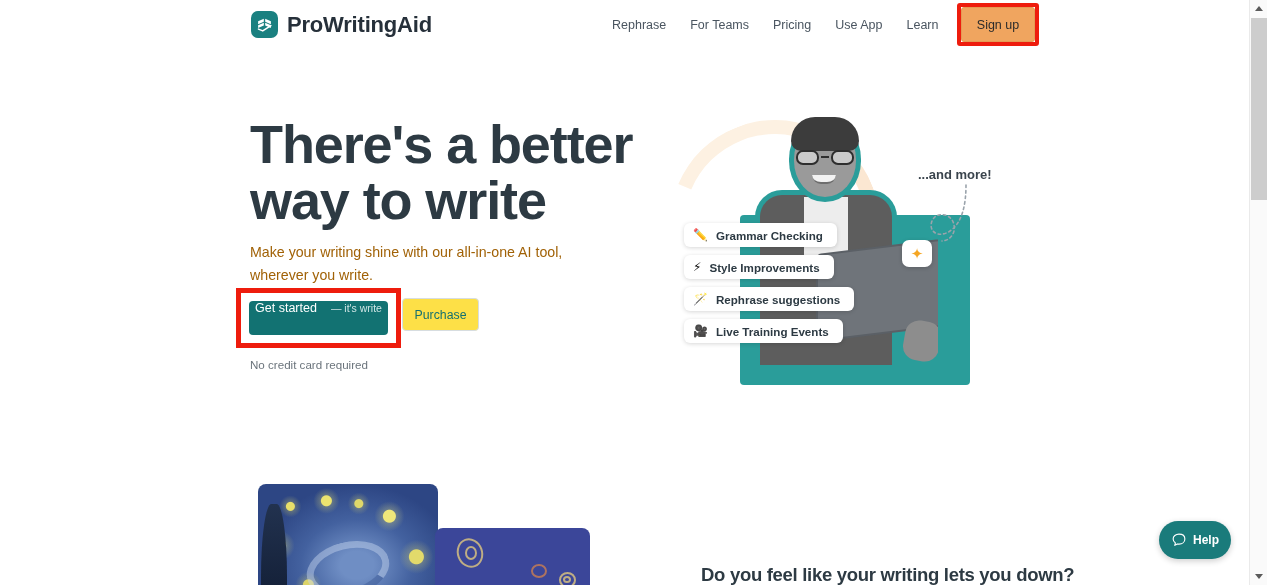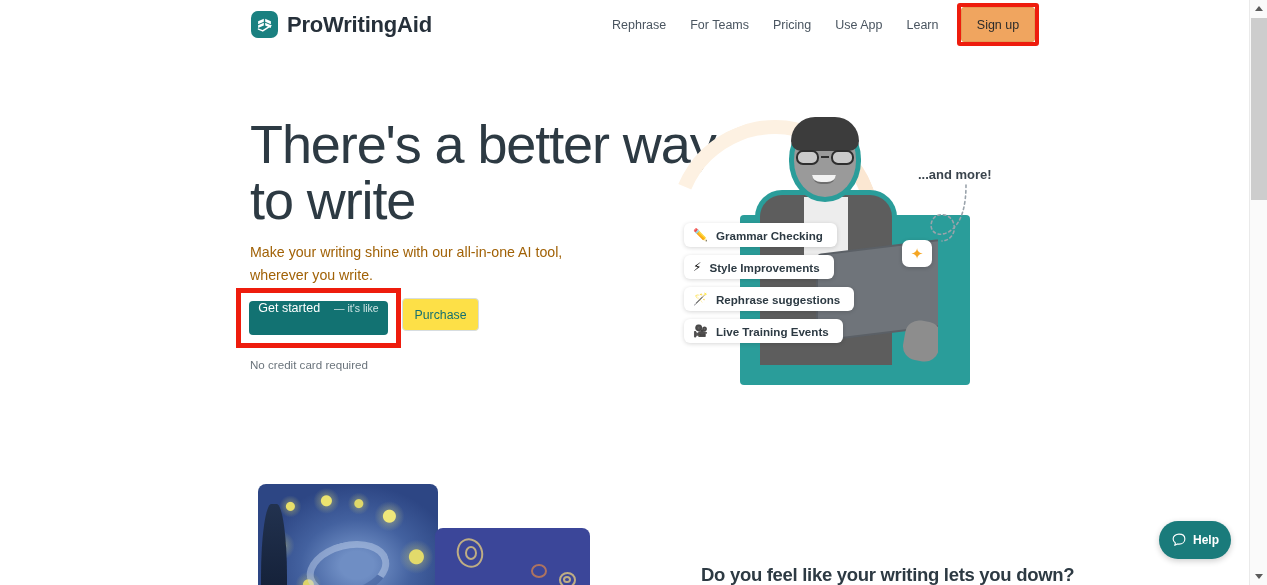--- a/index.html
+++ b/index.html
@@ -90,21 +90,21 @@
     white-space: nowrap;
   }
 
   
   #hero-heading {
     position: absolute;
     left: 250px; top: 96px;
     width: 470px;
     font-size: 54px;
     line-height: 56px;
-    font-weight: normal;
+    font-weight: bold;
     color: #2d3a43;
     letter-spacing: -1.1px;
     margin-top: 20px;
   }
   #hero-sub {
     position: absolute;
     left: 250px; top: 227px;
     width: 330px;
     font-size: 14.2px;
     line-height: 23px;
@@ -434,21 +434,21 @@
         <div id="signup-button">Sign up</div>
       </div>
     </div>
 
     <h1 id="hero-heading">There's a better way to write</h1>
     <p id="hero-sub">Make your writing shine with our all-in-one AI tool, wherever you write.</p>
 
     <div id="getstarted-wrap">
       <div id="getstarted-button">
         <span id="getstarted-label">Get started</span>
-        <span id="getstarted-note">— it's like</span>
+        <span id="getstarted-note">— it's write</span>
       </div>
     </div>
 
     <div id="purchase-button">Purchase</div>
     <div id="nocard-note">No credit card required</div>
 
     <div id="hero-art">
 
       <div id="hero-blob"></div>
       <div id="hero-teal-block"></div>

